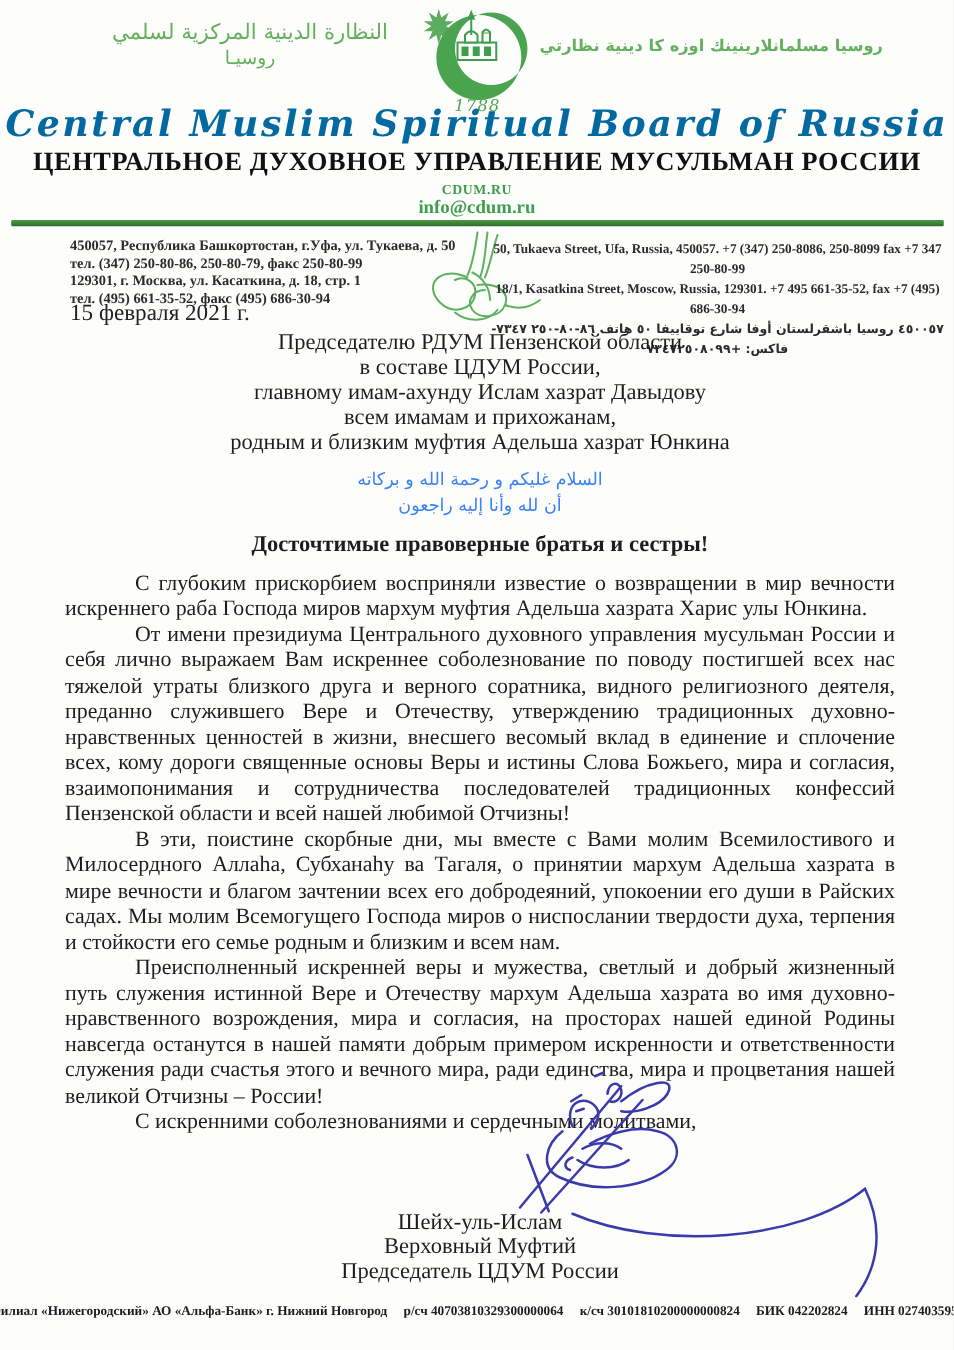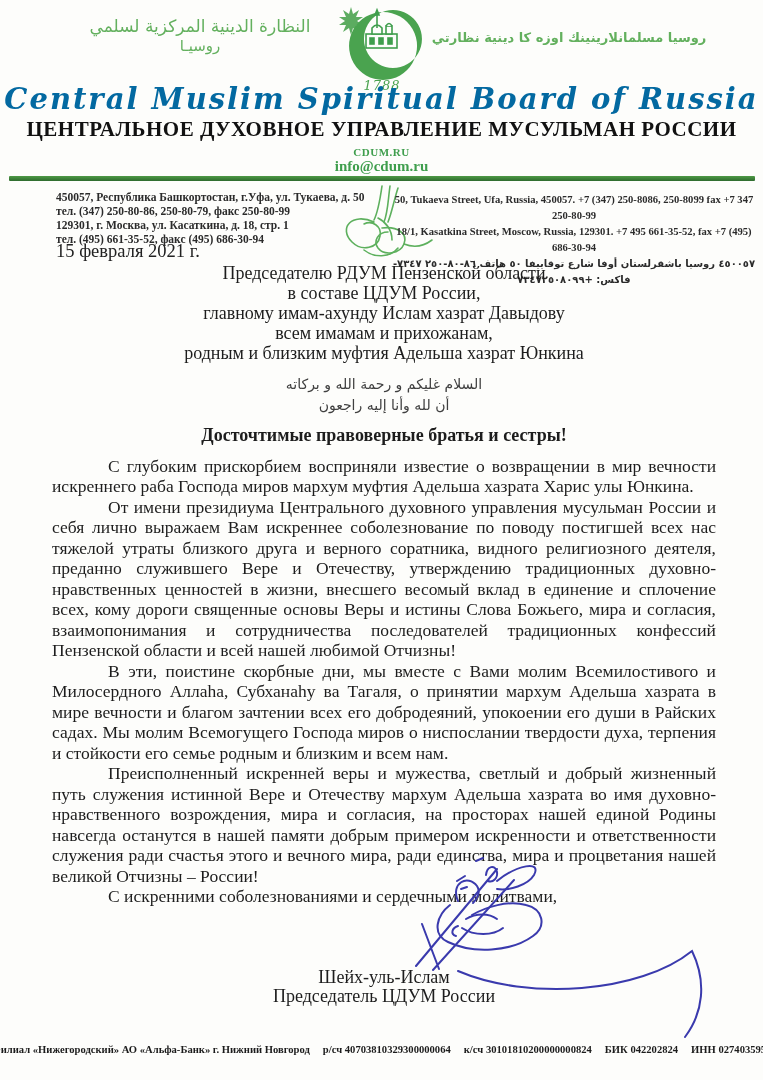--- a/index.html
+++ b/index.html
@@ -69,21 +69,21 @@
     font-size:18.5px;color:#222;
   }
   
   .letter{
     position:absolute;top:251px;left:52px;width:664px;
     font-size:17.5px;line-height:20.5px;color:#1d1d1d;margin-top:12px;
   }
   .addressee{text-align:center;font-size:18px;line-height:20px;}
   .greeting-ar{
     text-align:center;direction:rtl;margin-top:11px;
-    font-family:"DejaVu Sans", sans-serif;font-size:14px;line-height:21px;color:#404040;
+    font-family:"DejaVu Sans", sans-serif;font-size:14px;line-height:21px;color:#3b82f6;
   }
   .salutation{text-align:center;font-weight:bold;font-size:18px;margin-top:9px;}
   .bodytext{margin-top:10px;text-align:justify;}
   .bodytext p{margin:0;text-indent:56px;}
   .closing{margin:0;text-indent:56px;}
   .sig-block{margin-top:61px;text-align:center;font-size:18px;line-height:19.5px;}
   
   .signature{position:absolute;left:300px;top:853px;z-index:3;}
   
   .footer{
@@ -184,20 +184,21 @@
     <div class="bodytext">
       <p>С глубоким прискорбием восприняли известие о возвращении в мир вечности искреннего раба Господа миров мархум муфтия Адельша хазрата Харис улы Юнкина.</p>
       <p>От имени президиума Центрального духовного управления мусульман России и себя лично выражаем Вам искреннее соболезнование по поводу постигшей всех нас тяжелой утраты близкого друга и верного соратника, видного религиозного деятеля, преданно служившего Вере и Отечеству, утверждению традиционных духовно-нравственных ценностей в жизни, внесшего весомый вклад в единение и сплочение всех, кому дороги священные основы Веры и истины Слова Божьего, мира и согласия, взаимопонимания и сотрудничества последователей традиционных конфессий Пензенской области и всей нашей любимой Отчизны!</p>
       <p>В эти, поистине скорбные дни, мы вместе с Вами молим Всемилостивого и Милосердного Аллаhа, Субханаhу ва Тагаля, о принятии мархум Адельша хазрата в мире вечности и благом зачтении всех его добродеяний, упокоении его души в Райских садах. Мы молим Всемогущего Господа миров о ниспослании твердости духа, терпения и стойкости его семье родным и близким и всем нам.</p>
       <p>Преисполненный искренней веры и мужества, светлый и добрый жизненный путь служения истинной Вере и Отечеству мархум Адельша хазрата во имя духовно-нравственного возрождения, мира и согласия, на просторах нашей единой Родины навсегда останутся в нашей памяти добрым примером искренности и ответственности служения ради счастья этого и вечного мира, ради единства, мира и процветания нашей великой Отчизны – России!</p>
       <p class="closing">С искренними соболезнованиями и сердечными молитвами,</p>
     </div>
 
     <div class="sig-block">
       <div>Шейх-уль-Ислам</div>
+      <div>Верховный Муфтий</div>
       <div>Председатель ЦДУМ России</div>
     </div>
   </div>
 
   <div class="signature">
     <svg width="420" height="185" viewBox="0 0 420 185" fill="none" stroke="#3a3aad" stroke-width="2" stroke-linecap="round">
       <path d="M176 8 l7 -3 m-18 18 l-8 5 m10 6 l-6 2"></path>
       <path d="M186 22 c1 -9 9 -11 11 -3 c1 6 -4 11 -9 9"></path>
       <path d="M158 48 c-8 -18 10 -27 19 -15 c4 6 0 13 -4 17"></path>
       <path d="M150 52 c-13 10 -19 29 -2 37 c25 12 63 10 85 -6 c14 -10 10 -27 -7 -31 c-18 -5 -40 2 -54 10"></path>

